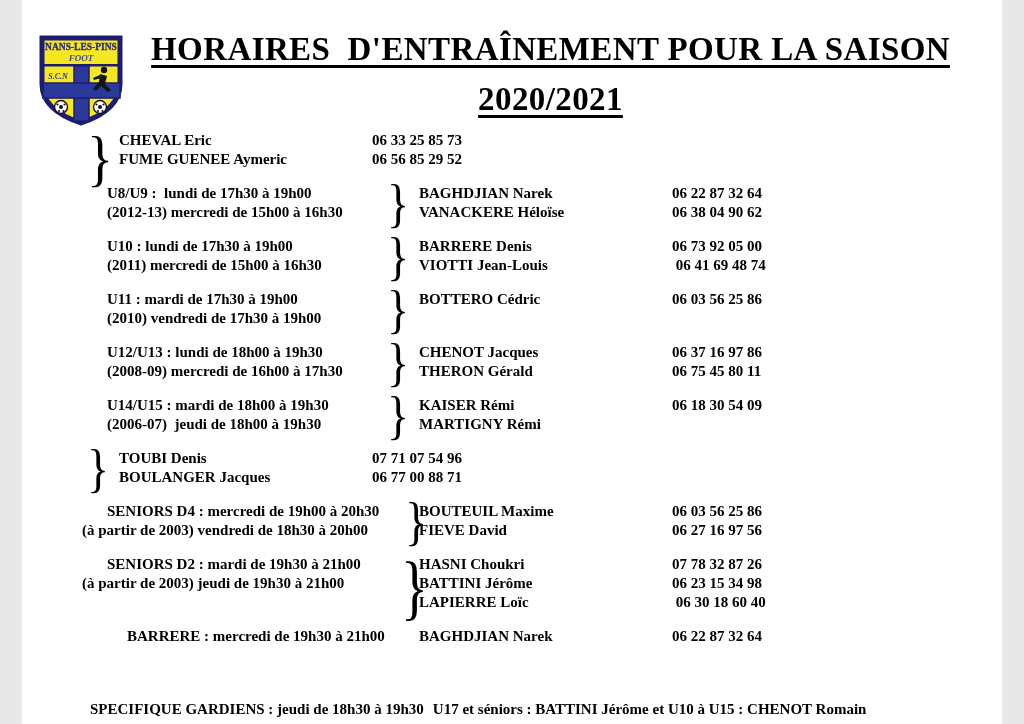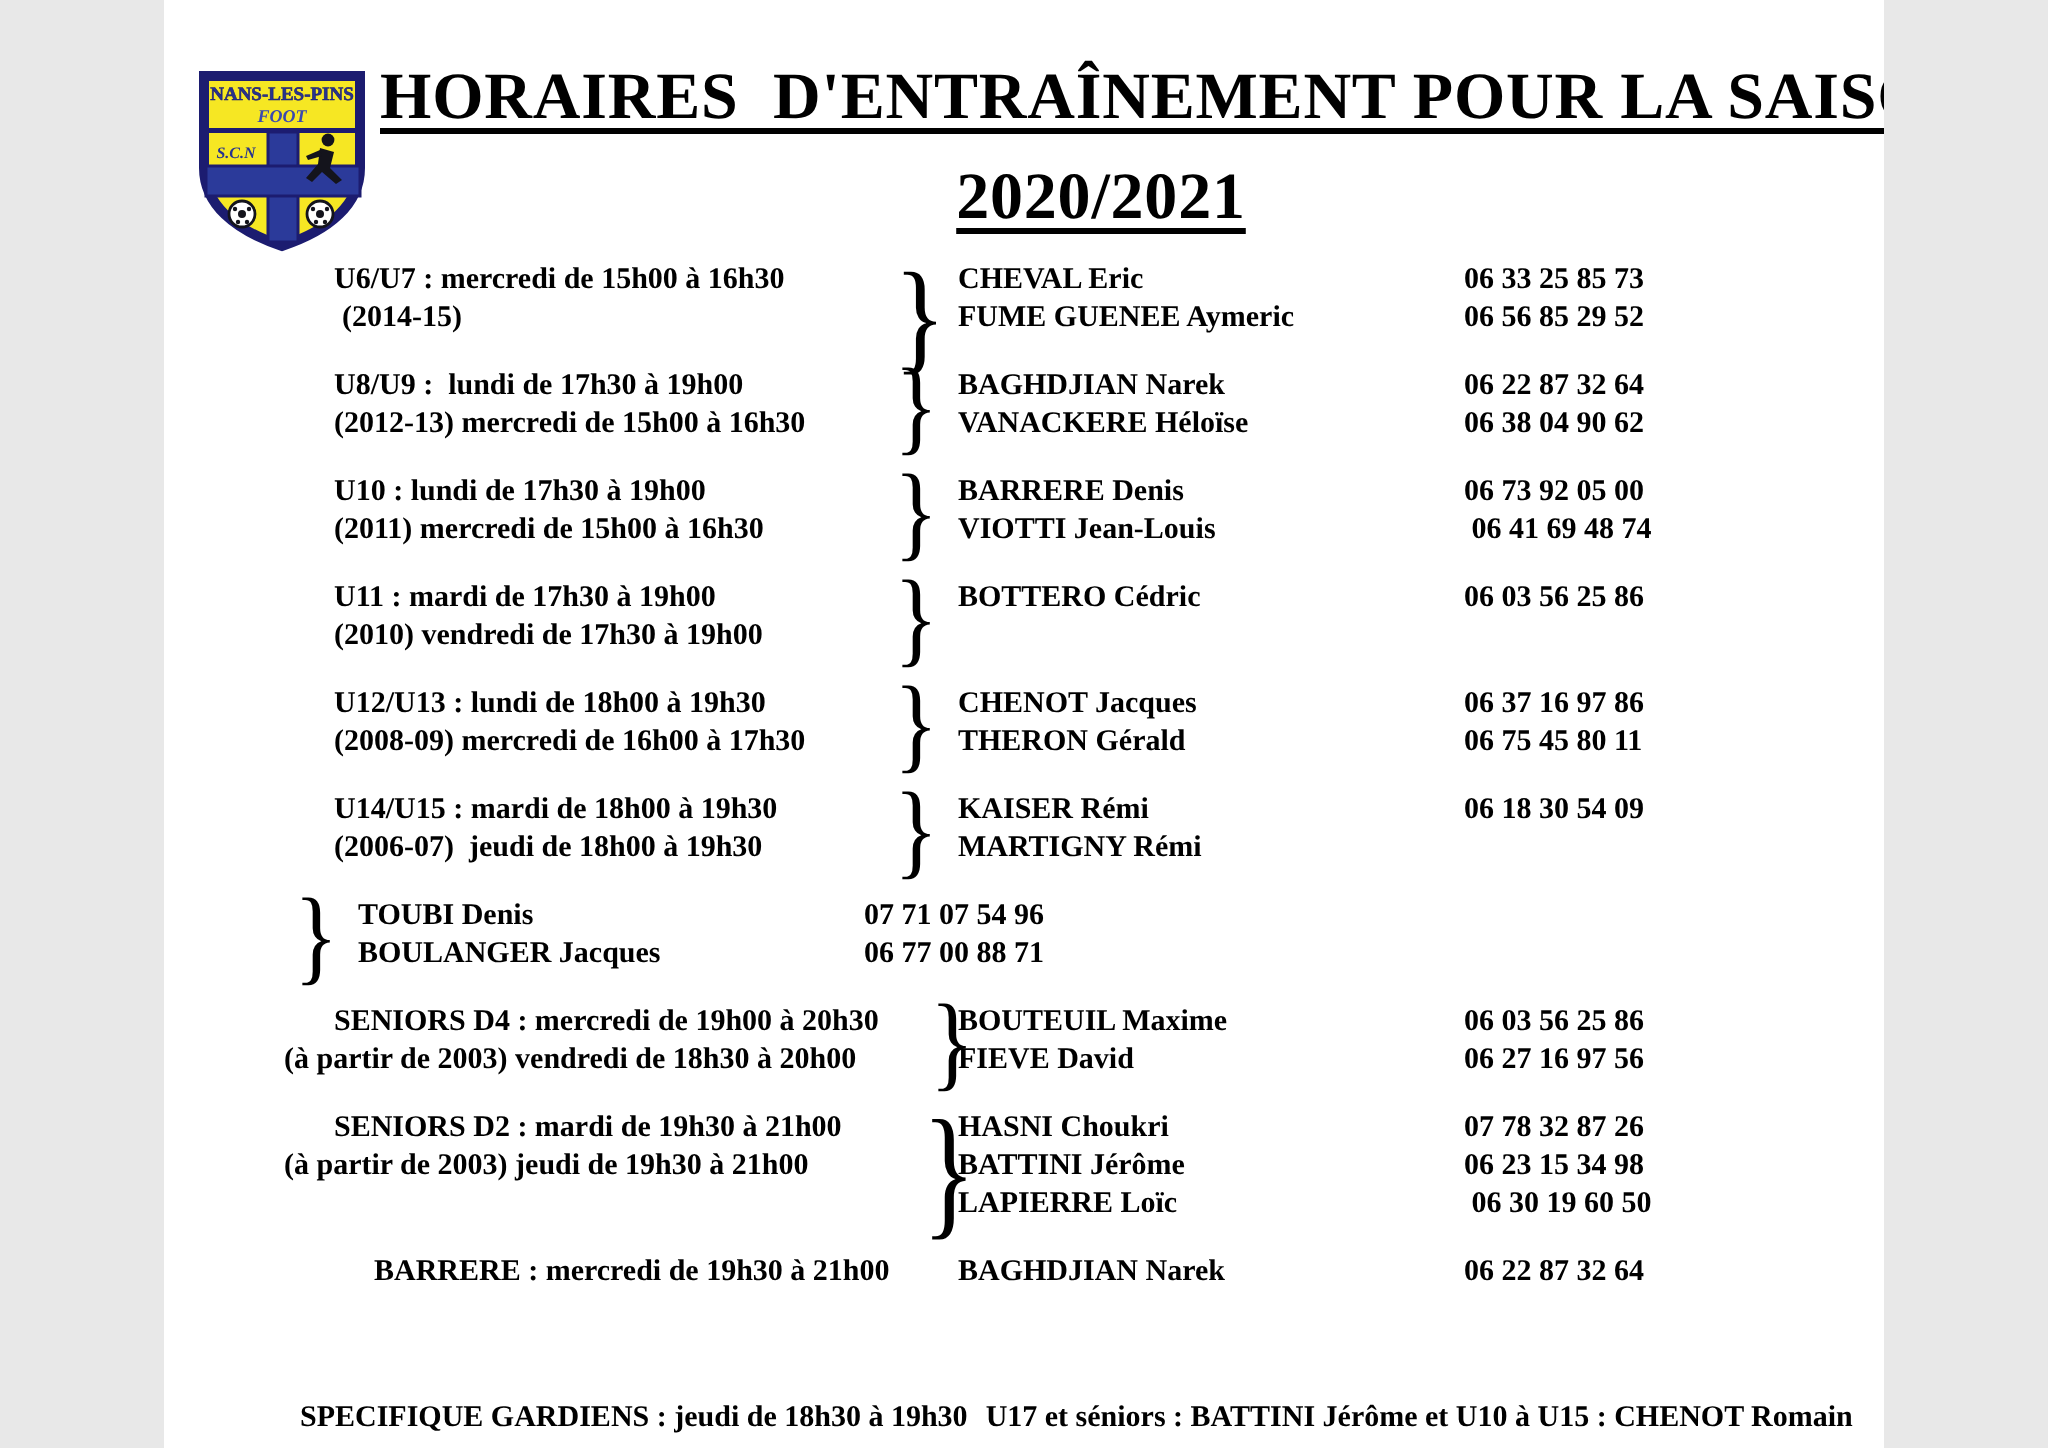--- a/index.html
+++ b/index.html
@@ -1,18 +1,18 @@
 <!DOCTYPE html>
 <html><head>
 <meta charset="utf-8">
 <style>
   html,body{margin:0;padding:0;background:#e8e8e8;}
   .page{
     position:relative;
-    width:860px;height:724px;
+    width:980px;height:724px;
     background:#ffffff;
     font-family:"Liberation Serif","DejaVu Serif",serif;
     font-weight:700;
     color:#000;
     overflow:hidden;
     margin:0 auto;
   }
   
   .logo{position:absolute;top:34px;left:16px;width:86px;height:92px;}
   .title{
@@ -93,24 +93,20 @@
   </svg>
 
   <div class="title">
     <span class="t1"><span class="t-line">HORAIRES  D'ENTRAÎNEMENT POUR LA SAISON</span></span>
     <span class="t2"><span class="t-line">2020/2021</span></span>
   </div>
 
   <div class="rows">
 
     <div class="row r0">
-      <div class="sched">
-        <div class="ln ln1">U6/U7 : mercredi de 15h00 à 16h30</div>
-        <div class="ln ln2">(2014-15)</div>
-      </div>
       <div class="bracecell">
           <span class="brace">}</span>
         </div>
       <div class="names">
         <div>CHEVAL Eric</div>
         <div>FUME GUENEE Aymeric</div>
       </div>
       <div class="phones">
         <div>06 33 25 85 73</div>
         <div>06 56 85 29 52</div>
@@ -246,21 +242,21 @@
           <span class="brace">}</span>
         </div>
       <div class="names">
         <div>HASNI Choukri</div>
         <div>BATTINI Jérôme</div>
         <div>LAPIERRE Loïc</div>
       </div>
       <div class="phones">
         <div>07 78 32 87 26</div>
         <div>06 23 15 34 98</div>
-        <div> 06 30 19 60 50</div>
+        <div> 06 30 18 60 40</div>
       </div>
     </div>
 
     <div class="row loisirs">
       <div class="sched">
         <div class="ln ln1">BARRERE : mercredi de 19h30 à 21h00</div>
       </div>
       <div class="bracecell"></div>
       <div class="names">
         <div>BAGHDJIAN Narek</div>

